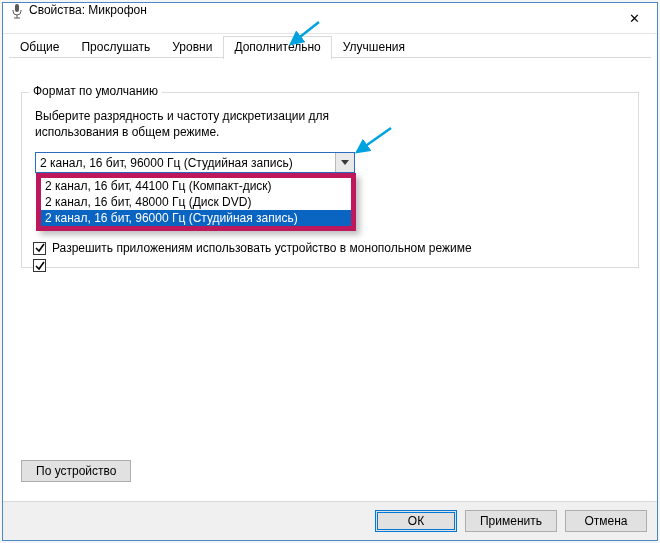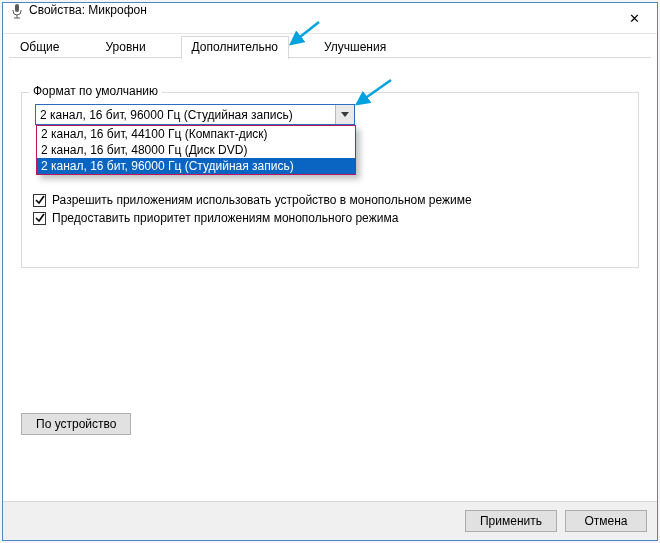--- a/index.html
+++ b/index.html
@@ -54,21 +54,20 @@
   .titlebar .close-x {
     font-size: 13px;
     line-height: 1;
   }
 
   
   .tabs {
     display: flex;
     padding: 2px 6px 0 6px;
     position: relative;
-    gap: 24px;
   }
   .tabs::after {
     content: "";
     position: absolute;
     left: 6px;
     right: 6px;
     bottom: 0;
     height: 1px;
     background: #d9d9d9;
   }
@@ -157,21 +156,21 @@
   .combo-arrow svg {
     width: 8px;
     height: 5px;
   }
   .dropdown {
     position: absolute;
     top: 20px;
     left: 0;
     width: 320px;
     background: #ffffff;
-    border: 1px solid #be185d;
+    border: 5px solid #be185d;
     box-shadow: 4px 4px 6px rgba(0,0,0,0.25);
     box-sizing: border-box;
     z-index: 10;
   }
   .dropdown-item {
     padding: 0 4px;
     line-height: 16px;
     height: 16px;
     white-space: nowrap;
     cursor: pointer;
@@ -263,40 +262,42 @@
       </svg>
     </span>
     <span class="title-text">Свойства: Микрофон</span>
     <div class="close-btn">
       <span class="close-x">✕</span>
     </div>
   </div>
 
   <div class="tabs" style="position:relative;">
     <div class="tab"><span>Общие</span></div>
+    <div class="tab"><span>Прослушать</span></div>
     <div class="tab"><span>Уровни</span></div>
     <div class="tab active"><span>Дополнительно</span></div>
     <div class="tab"><span>Улучшения</span></div>
 
     <svg class="arrow-annot" style="left:280px; top:-14px;" width="40" height="28">
       <defs>
         <marker id="ah1" markerWidth="6" markerHeight="6" refX="5" refY="3" orient="auto">
           <path d="M0,0 L6,3 L0,6 Z" fill="#00a3e0"></path>
         </marker>
       </defs>
       <line x1="36" y1="2" x2="8" y2="24" stroke="#00a3e0" stroke-width="2.5" marker-end="url(#ah1)"></line>
     </svg>
   </div>
 
   <div class="tab-content">
 
     <div class="groupbox">
       <div class="groupbox-frame"></div>
       <div class="groupbox-label">Формат по умолчанию</div>
 
+      <div class="desc">Выберите разрядность и частоту дискретизации для использования в общем режиме.</div>
 
       <div class="combo-row">
         <div class="combo">
           <span class="combo-text">2 канал, 16 бит, 96000 Гц (Студийная запись)</span>
           <span class="combo-arrow">
             <svg viewBox="0 0 8 5">
                 <path d="M0,0 L4,5 L8,0 Z" fill="#3a3a3a"></path>
               </svg>
           </span>
 
@@ -325,34 +326,36 @@
               </svg>
           </span>
           <span>Разрешить приложениям использовать устройство в монопольном режиме</span>
         </div>
         <div class="check-row">
           <span class="chk">
             <svg viewBox="0 0 10 10">
                 <path d="M1 5 L4 8 L9 1" fill="none" stroke="#000" stroke-width="1.6"></path>
               </svg>
           </span>
-          <span>Предоставить приоритет приложениям монопольного режима</span>
         </div>
       </div>
     </div>
 
     <div class="defaults-btn-row">
       <button class="btn">
           <span>По устройство</span>
         </button>
     </div>
 
   </div>
 
   <div class="button-bar">
+    <button class="btn primary">
+        <span>ОК</span>
+      </button>
     <button class="btn">
         <span>Применить</span>
       </button>
     <button class="btn">
         <span>Отмена</span>
       </button>
   </div>
 
 </div>
 

